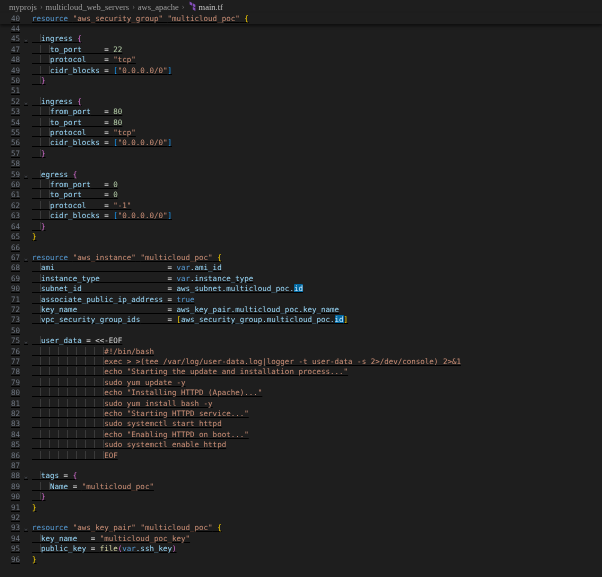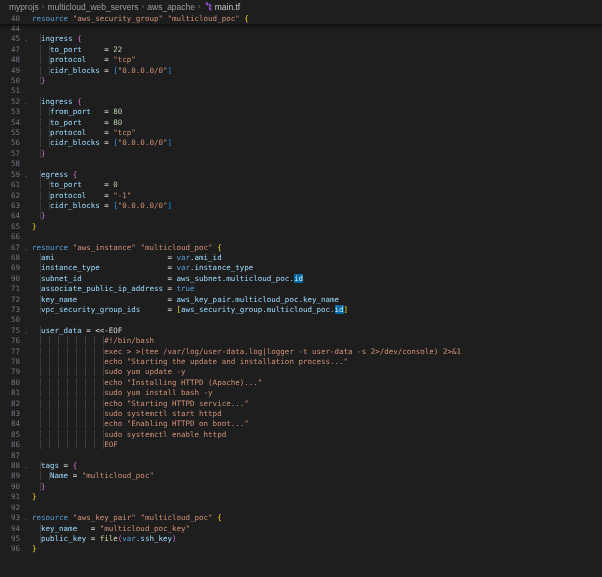--- a/index.html
+++ b/index.html
@@ -1,24 +1,24 @@
 <!DOCTYPE html>
 <html><head>
 <meta charset="utf-8">
 <style>
   html,body{margin:0;padding:0;background:#1e1e1e;width:602px;height:577px;overflow:hidden;}
   *{box-sizing:border-box;}
   .crumbs{height:13px;display:flex;align-items:center;padding-left:8px;
-    font-family:Liberation Sans, sans-serif;font-size:8.5px;color:#9d9d9d;white-space:nowrap;}
+    font-family:Liberation Serif, serif;font-size:8.5px;color:#9d9d9d;white-space:nowrap;}
   .crumb{padding:0 1px;cursor:pointer;}
   .crumb.last{color:#c5c5c5;}
   .crumb-sep{color:#6e6e6e;margin:0 2px;font-size:8px;}
   .tf-icon{display:inline-block;width:9px;height:10px;margin-right:2px;vertical-align:-1px;}
   .editor{font-family:"DejaVu Sans Mono","Liberation Mono",monospace;font-size:7.5px;}
-  .line{display:flex;height:10.42px;line-height:10.42px;white-space:pre;align-items:flex-start;}
+  .line{display:flex;height:10.42px;line-height:10.42px;white-space:pre;align-items:flex-end;text-decoration:underline;}
   .sticky{box-shadow:0 2px 3px rgba(0,0,0,.55);position:relative;z-index:3;background:#1e1e1e;height:11px;}
   .sticky .line{height:11px;line-height:11px;}
   .ln{flex:0 0 20px;text-align:right;color:#6e7681;user-select:none;cursor:pointer;}
   .fold{flex:0 0 12px;text-align:center;color:#565c65;font-size:6.5px;line-height:10.42px;cursor:pointer;}
   .code{flex:1;color:#d4d4d4;cursor:text;}
   .tk-pl{color:#d4d4d4;}
   .tk-kw{color:#569cd6;}
   .tk-str{color:#ce9178;}
   .tk-num{color:#b5cea8;}
   .tk-prop{color:#9cdcfe;}
@@ -61,20 +61,21 @@
       <div class="line"><span class="ln">50</span><span class="fold"></span><span class="code"><span class="tk-ind">  </span><span class="tk-b2">}</span></span></div>
       <div class="line"><span class="ln">51</span><span class="fold"></span><span class="code"></span></div>
       <div class="line"><span class="ln">52</span><span class="fold">⌄</span><span class="code"><span class="tk-ind">  </span><span class="tk-prop">ingress</span><span class="tk-pl"> </span><span class="tk-b2">{</span></span></div>
       <div class="line"><span class="ln">53</span><span class="fold"></span><span class="code"><span class="tk-ind">    </span><span class="tk-prop">from_port</span><span class="tk-pl">   = </span><span class="tk-num">80</span></span></div>
       <div class="line"><span class="ln">54</span><span class="fold"></span><span class="code"><span class="tk-ind">    </span><span class="tk-prop">to_port</span><span class="tk-pl">     = </span><span class="tk-num">80</span></span></div>
       <div class="line"><span class="ln">55</span><span class="fold"></span><span class="code"><span class="tk-ind">    </span><span class="tk-prop">protocol</span><span class="tk-pl">    = </span><span class="tk-str">"tcp"</span></span></div>
       <div class="line"><span class="ln">56</span><span class="fold"></span><span class="code"><span class="tk-ind">    </span><span class="tk-prop">cidr_blocks</span><span class="tk-pl"> = </span><span class="tk-b3">[</span><span class="tk-str">"0.0.0.0/0"</span><span class="tk-b3">]</span></span></div>
       <div class="line"><span class="ln">57</span><span class="fold"></span><span class="code"><span class="tk-ind">  </span><span class="tk-b2">}</span></span></div>
       <div class="line"><span class="ln">58</span><span class="fold"></span><span class="code"></span></div>
       <div class="line"><span class="ln">59</span><span class="fold">⌄</span><span class="code"><span class="tk-ind">  </span><span class="tk-prop">egress</span><span class="tk-pl"> </span><span class="tk-b2">{</span></span></div>
+      <div class="line"><span class="ln">60</span><span class="fold"></span><span class="code"><span class="tk-ind">    </span><span class="tk-prop">from_port</span><span class="tk-pl">   = </span><span class="tk-num">0</span></span></div>
       <div class="line"><span class="ln">61</span><span class="fold"></span><span class="code"><span class="tk-ind">    </span><span class="tk-prop">to_port</span><span class="tk-pl">     = </span><span class="tk-num">0</span></span></div>
       <div class="line"><span class="ln">62</span><span class="fold"></span><span class="code"><span class="tk-ind">    </span><span class="tk-prop">protocol</span><span class="tk-pl">    = </span><span class="tk-str">"-1"</span></span></div>
       <div class="line"><span class="ln">63</span><span class="fold"></span><span class="code"><span class="tk-ind">    </span><span class="tk-prop">cidr_blocks</span><span class="tk-pl"> = </span><span class="tk-b3">[</span><span class="tk-str">"0.0.0.0/0"</span><span class="tk-b3">]</span></span></div>
       <div class="line"><span class="ln">64</span><span class="fold"></span><span class="code"><span class="tk-ind">  </span><span class="tk-b2">}</span></span></div>
       <div class="line"><span class="ln">65</span><span class="fold"></span><span class="code"><span class="tk-b1">}</span></span></div>
       <div class="line"><span class="ln">66</span><span class="fold"></span><span class="code"></span></div>
       <div class="line"><span class="ln">67</span><span class="fold">⌄</span><span class="code"><span class="tk-kw">resource</span><span class="tk-pl"> </span><span class="tk-str">"aws_instance"</span><span class="tk-pl"> </span><span class="tk-str">"multicloud_poc"</span><span class="tk-pl"> </span><span class="tk-b1">{</span></span></div>
       <div class="line"><span class="ln">68</span><span class="fold"></span><span class="code"><span class="tk-ind">  </span><span class="tk-prop">ami</span><span class="tk-pl">                         = </span><span class="tk-kw">var</span><span class="tk-prop">.ami_id</span></span></div>
       <div class="line"><span class="ln">69</span><span class="fold"></span><span class="code"><span class="tk-ind">  </span><span class="tk-prop">instance_type</span><span class="tk-pl">               = </span><span class="tk-kw">var</span><span class="tk-prop">.instance_type</span></span></div>
       <div class="line"><span class="ln">90</span><span class="fold"></span><span class="code"><span class="tk-ind">  </span><span class="tk-prop">subnet_id</span><span class="tk-pl">                   = </span><span class="tk-prop">aws_subnet.multicloud_poc.</span><span class="tk-idhl">id</span></span></div>

